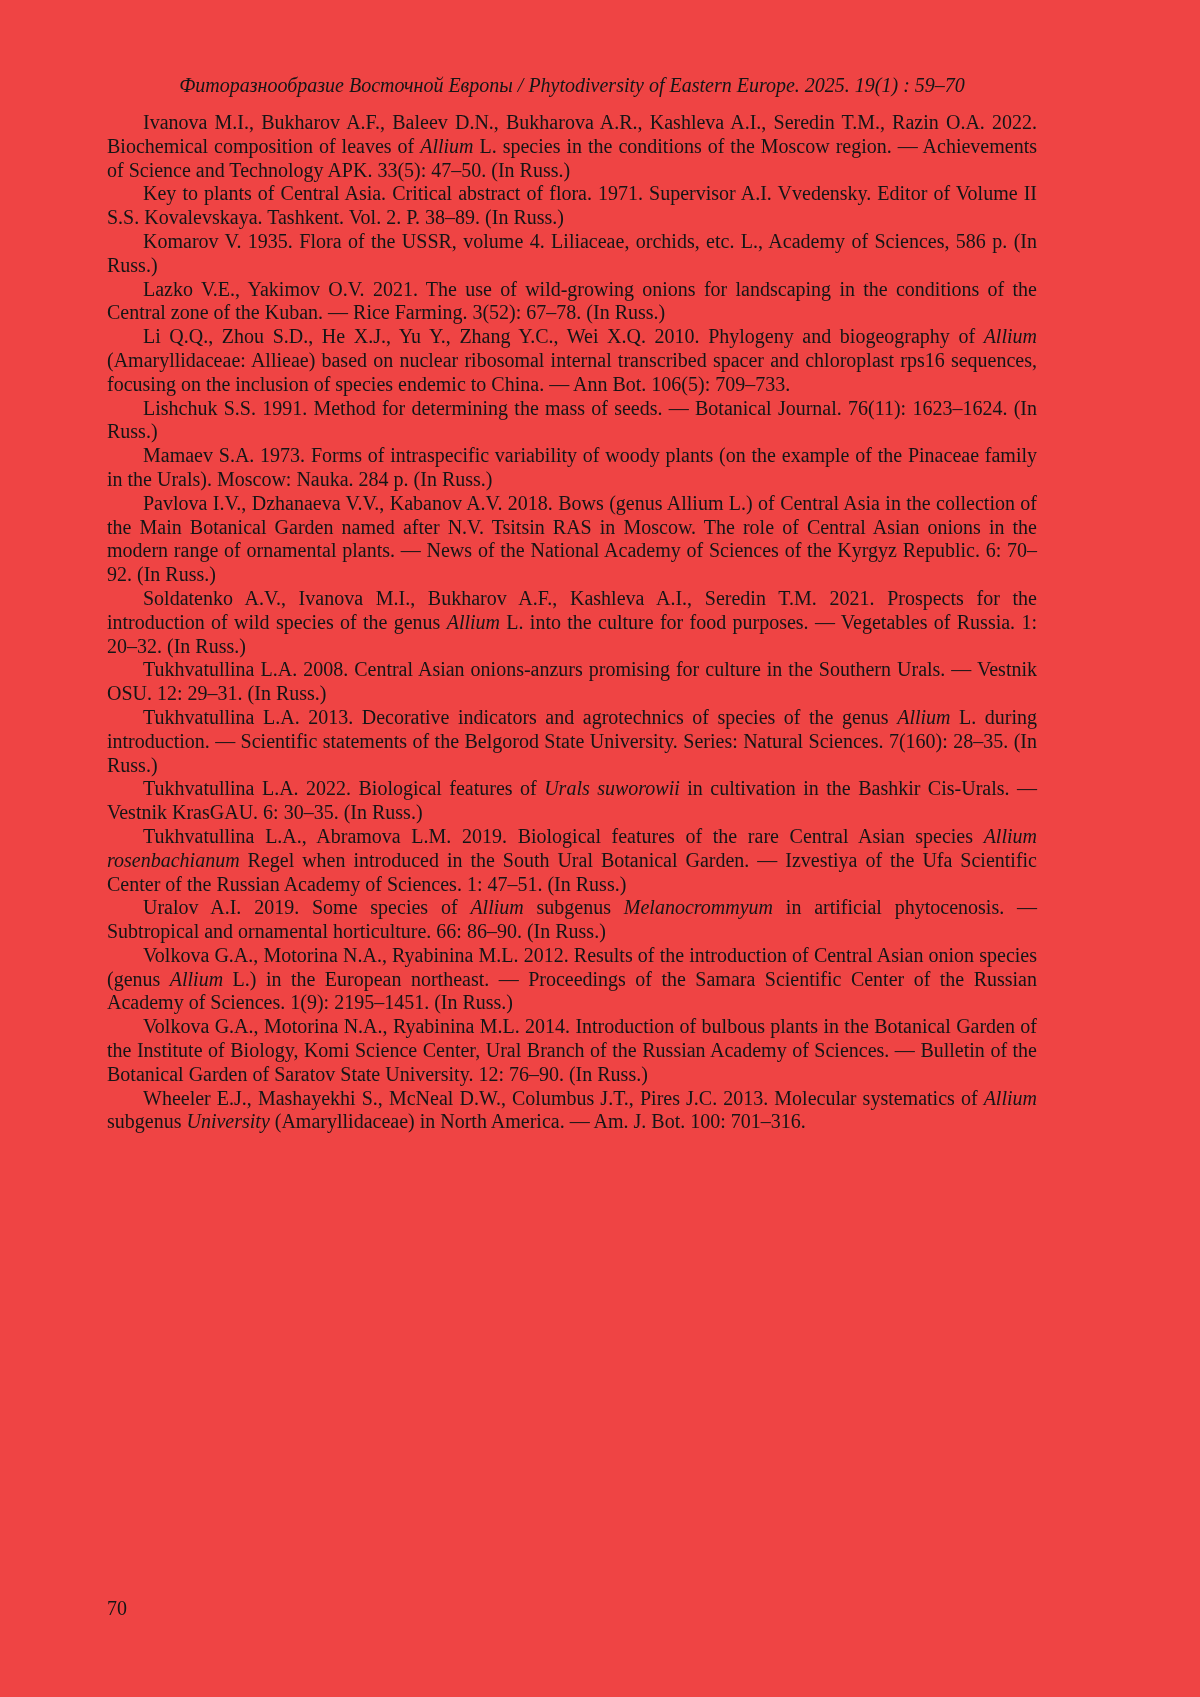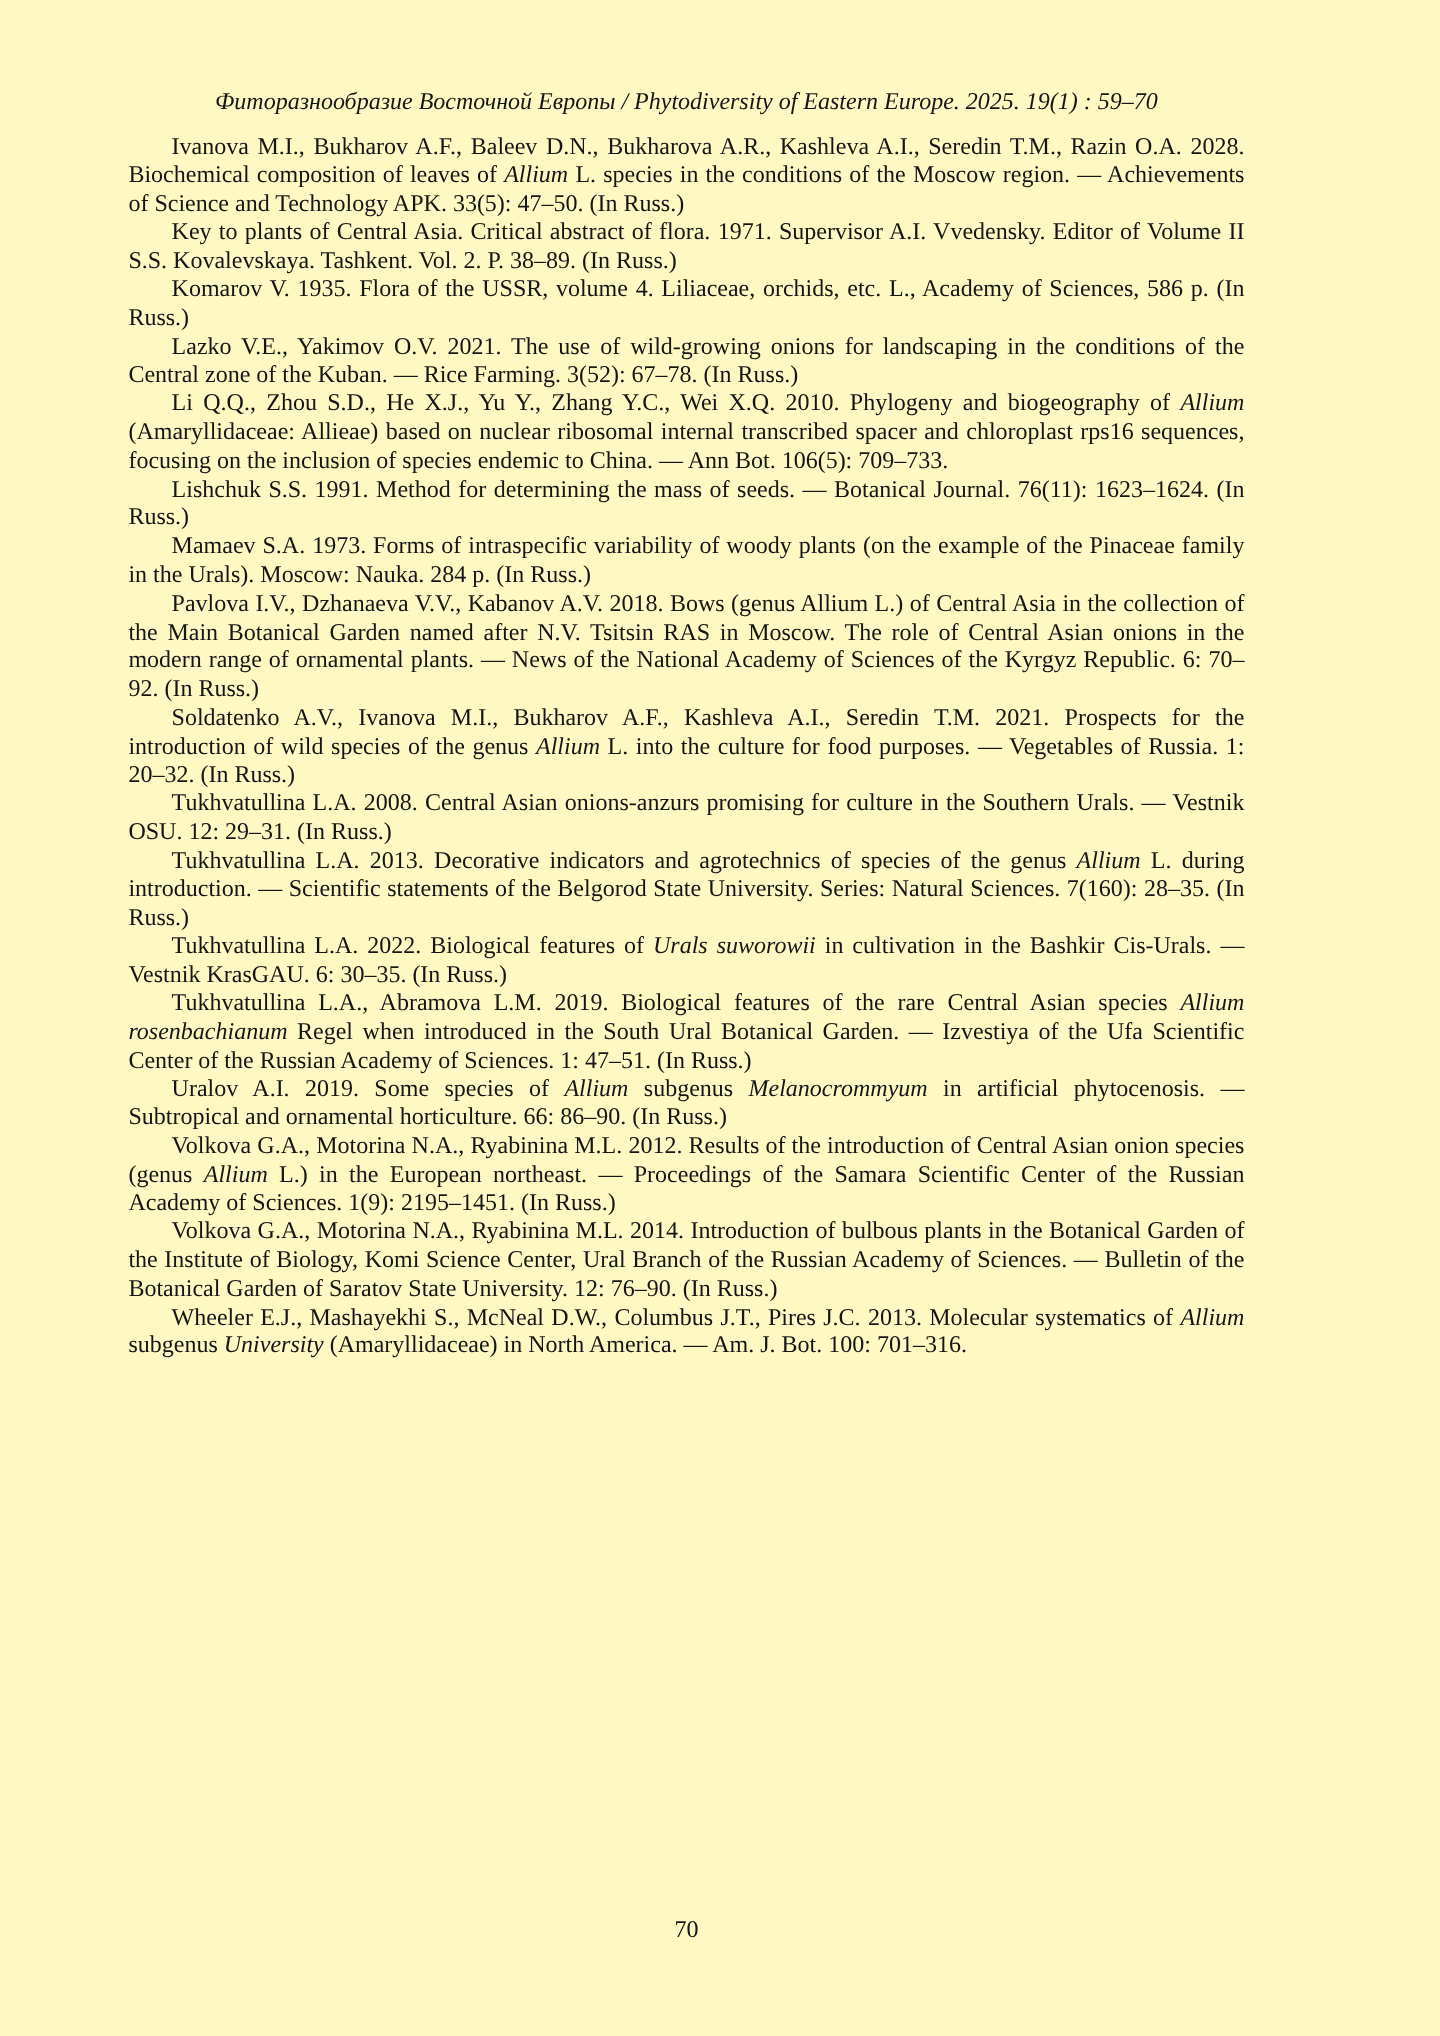--- a/index.html
+++ b/index.html
@@ -4,21 +4,21 @@
 <style>
   html, body {
     margin: 0;
     padding: 0;
     background: #ffffff;
   }
   .page {
     position: relative;
     width: 1200px;
     height: 1697px;
-    background: #fef9c3;
+    background: #ef4444;
     color: #151515;
     font-family: "Liberation Serif", "DejaVu Serif", serif;
     overflow: hidden;
   }
   .journal-header {
     position: absolute;
     top: 73px;
     left: 107px;
     width: 930px;
     text-align: center;
@@ -39,33 +39,32 @@
     margin: 0;
     padding: 0;
     text-align: justify;
     text-indent: 36px;
   }
   .page-number {
     position: absolute;
     top: 1596px;
     left: 107px;
     width: 930px;
-    text-align: center;
     font-size: 20px;
     line-height: 24px;
   }
 </style>
 </head>
 <body>
 
 <div class="page">
   <div class="journal-header">Фиторазнообразие Восточной Европы / Phytodiversity of Eastern Europe. 2025. 19(1) : 59–70</div>
 
   <div class="refs">
-      <p class="ref"><span>Ivanova M.I., Bukharov A.F., Baleev D.N., Bukharova A.R., Kashleva A.I., Seredin T.M., Razin O.A. 2028. Biochemical composition of leaves of </span><i>Allium</i><span> L. species in the conditions of the Moscow region. — Achievements of Science and Technology APK. 33(5): 47–50. (In Russ.)</span></p>
+      <p class="ref"><span>Ivanova M.I., Bukharov A.F., Baleev D.N., Bukharova A.R., Kashleva A.I., Seredin T.M., Razin O.A. 2022. Biochemical composition of leaves of </span><i>Allium</i><span> L. species in the conditions of the Moscow region. — Achievements of Science and Technology APK. 33(5): 47–50. (In Russ.)</span></p>
       <p class="ref"><span>Key to plants of Central Asia. Critical abstract of flora. 1971. Supervisor A.I. Vvedensky. Editor of Volume II S.S. Kovalevskaya. Tashkent. Vol. 2. P. 38–89. (In Russ.)</span></p>
       <p class="ref"><span>Komarov V. 1935. Flora of the USSR, volume 4. Liliaceae, orchids, etc. L., Academy of Sciences, 586 p. (In Russ.)</span></p>
       <p class="ref"><span>Lazko V.E., Yakimov O.V. 2021. The use of wild-growing onions for landscaping in the conditions of the Central zone of the Kuban. — Rice Farming. 3(52): 67–78. (In Russ.)</span></p>
       <p class="ref"><span>Li Q.Q., Zhou S.D., He X.J., Yu Y., Zhang Y.C., Wei X.Q. 2010. Phylogeny and biogeography of </span><i>Allium</i><span> (Amaryllidaceae: Allieae) based on nuclear ribosomal internal transcribed spacer and chloroplast rps16 sequences, focusing on the inclusion of species endemic to China. —  Ann Bot. 106(5): 709–733.</span></p>
       <p class="ref"><span>Lishchuk S.S. 1991. Method for determining the mass of seeds. — Botanical Journal. 76(11): 1623–1624. (In Russ.)</span></p>
       <p class="ref"><span>Mamaev S.A. 1973. Forms of intraspecific variability of woody plants (on the example of the Pinaceae family in the Urals). Moscow: Nauka. 284 p. (In Russ.)</span></p>
       <p class="ref"><span>Pavlova I.V., Dzhanaeva V.V., Kabanov A.V. 2018. Bows (genus Allium L.) of Central Asia in the collection of the Main Botanical Garden named after N.V. Tsitsin RAS in Moscow. The role of Central Asian onions in the modern range of ornamental plants. — News of the National Academy of Sciences of the Kyrgyz Republic. 6: 70–92. (In Russ.)</span></p>
       <p class="ref"><span>Soldatenko A.V., Ivanova M.I., Bukharov A.F., Kashleva A.I., Seredin T.M. 2021. Prospects for the introduction of wild species of the genus </span><i>Allium</i><span> L. into the culture for food purposes. — Vegetables of Russia. 1: 20–32. (In Russ.)</span></p>
       <p class="ref"><span>Tukhvatullina L.A. 2008. Central Asian onions-anzurs promising for culture in the Southern Urals. — Vestnik OSU. 12: 29–31. (In Russ.)</span></p>
       <p class="ref"><span>Tukhvatullina L.A. 2013. Decorative indicators and agrotechnics of species of the genus </span><i>Allium</i><span> L. during introduction. — Scientific statements of the Belgorod State University. Series: Natural Sciences. 7(160): 28–35. (In Russ.)</span></p>

